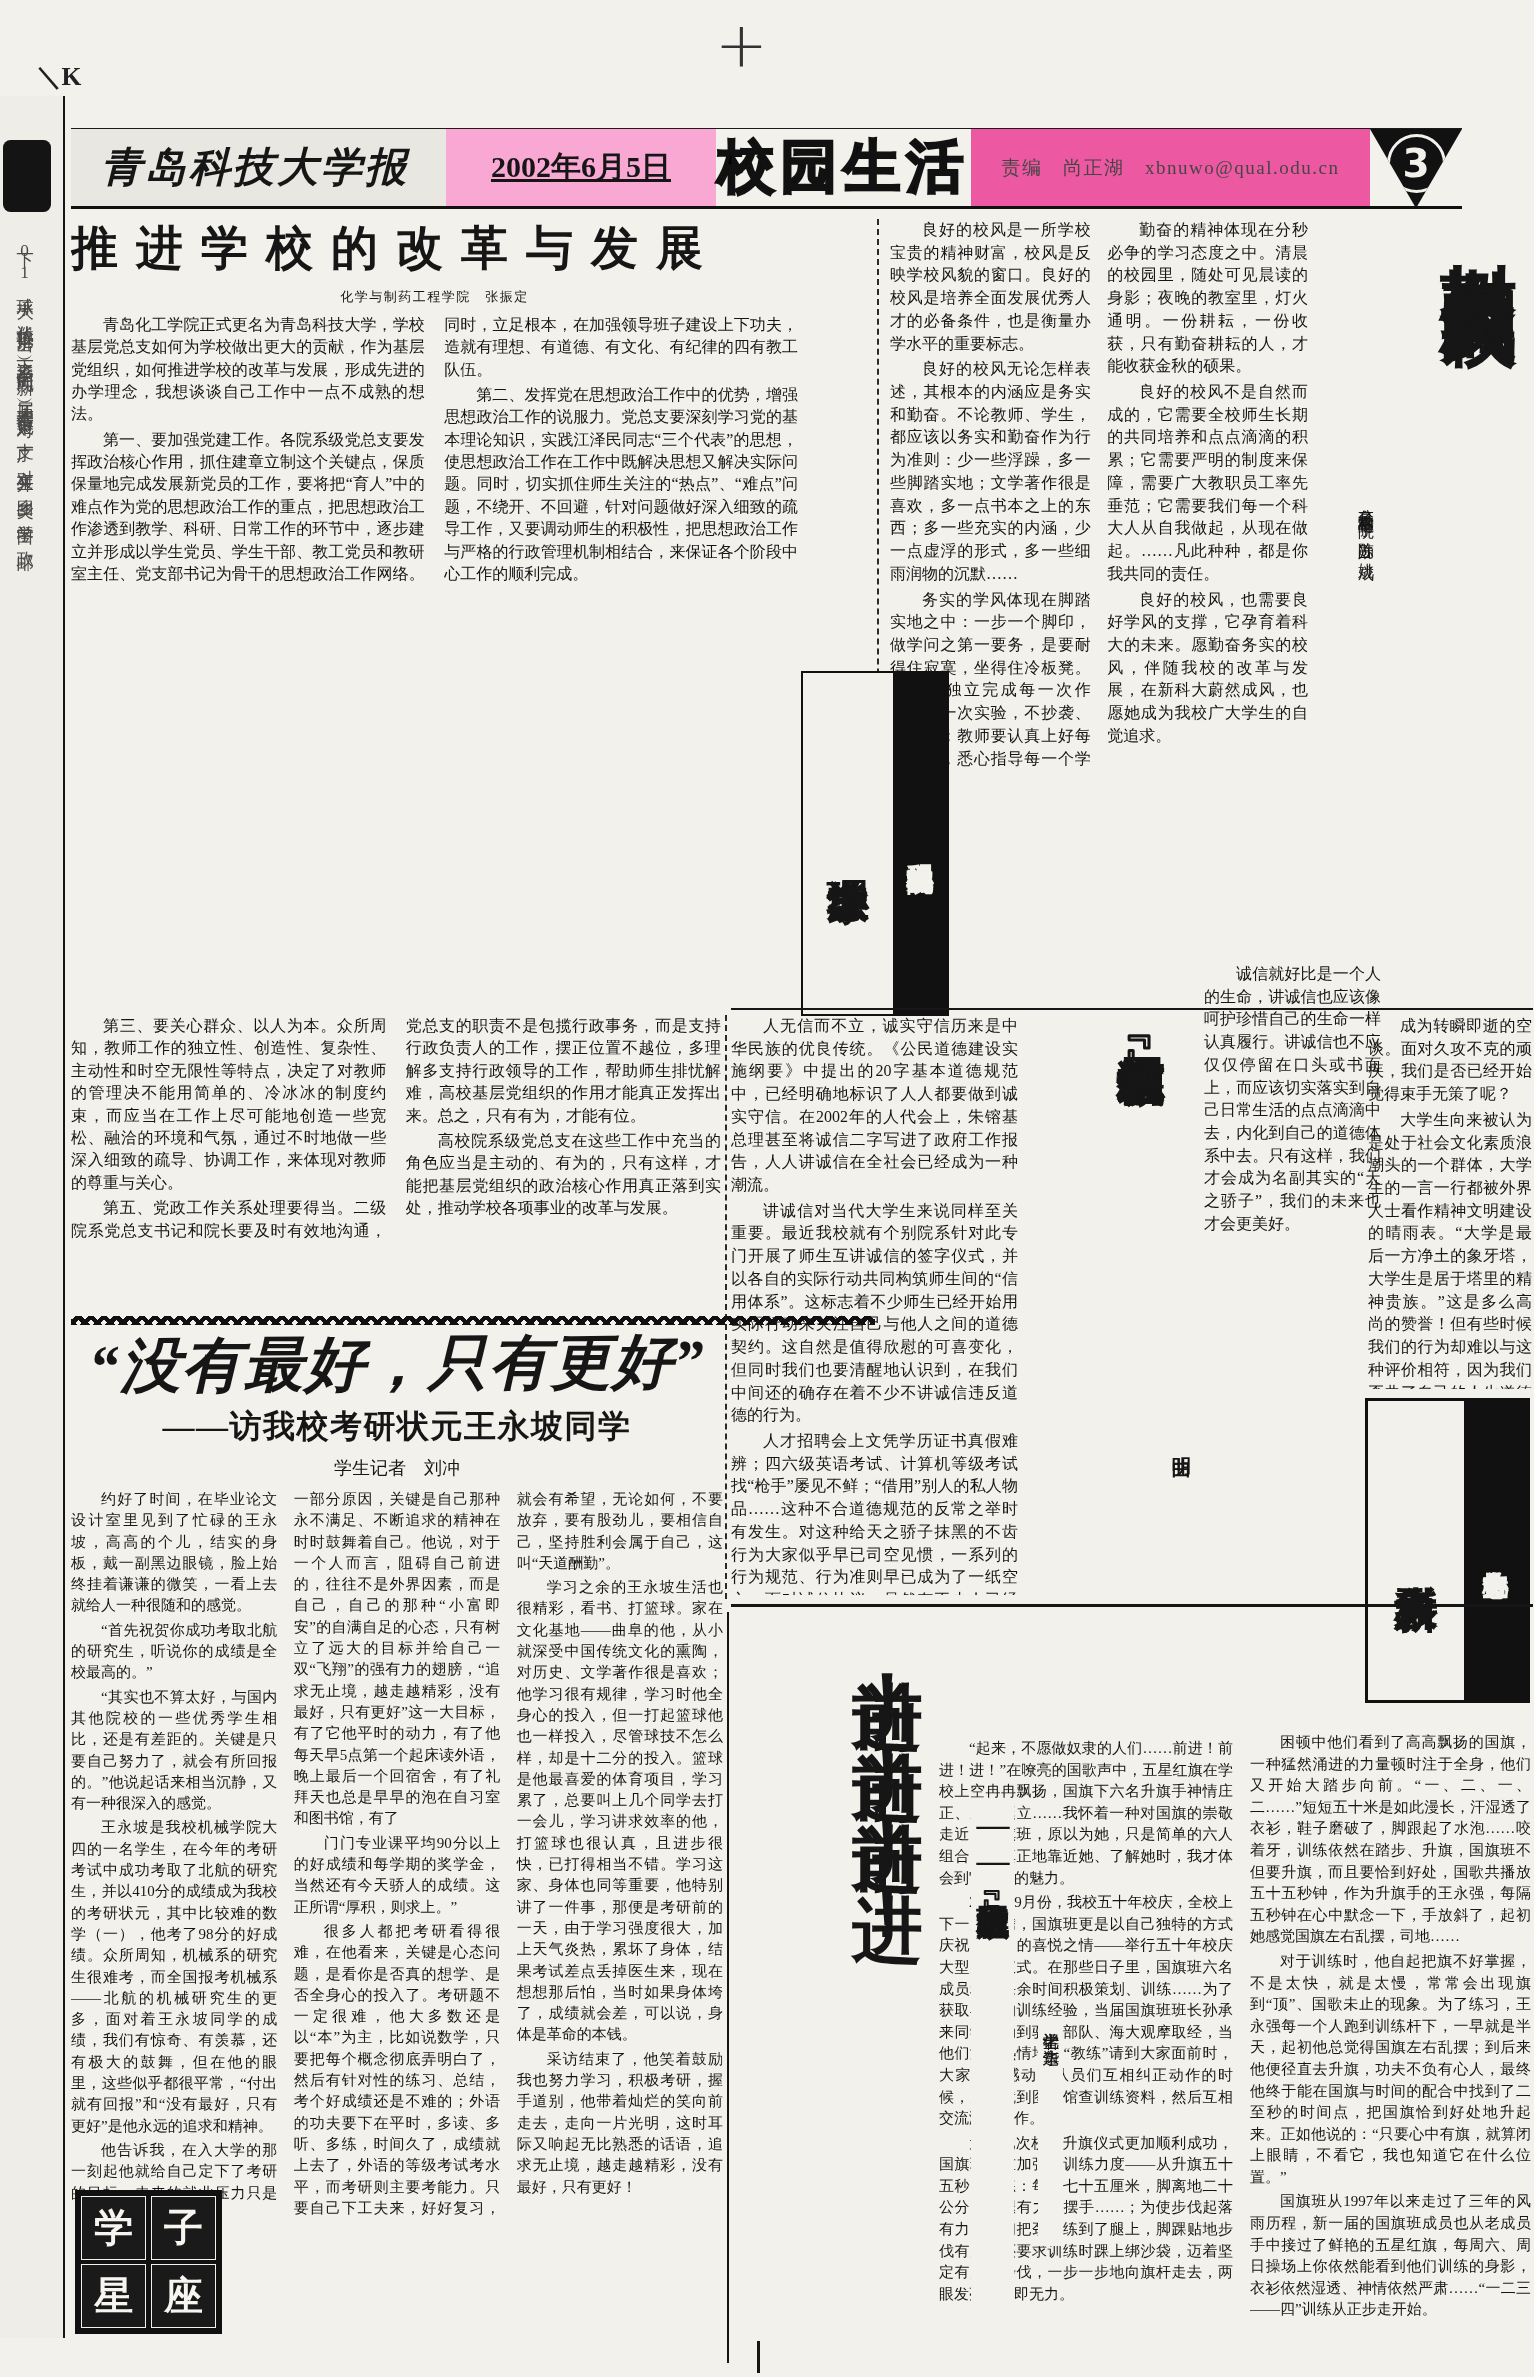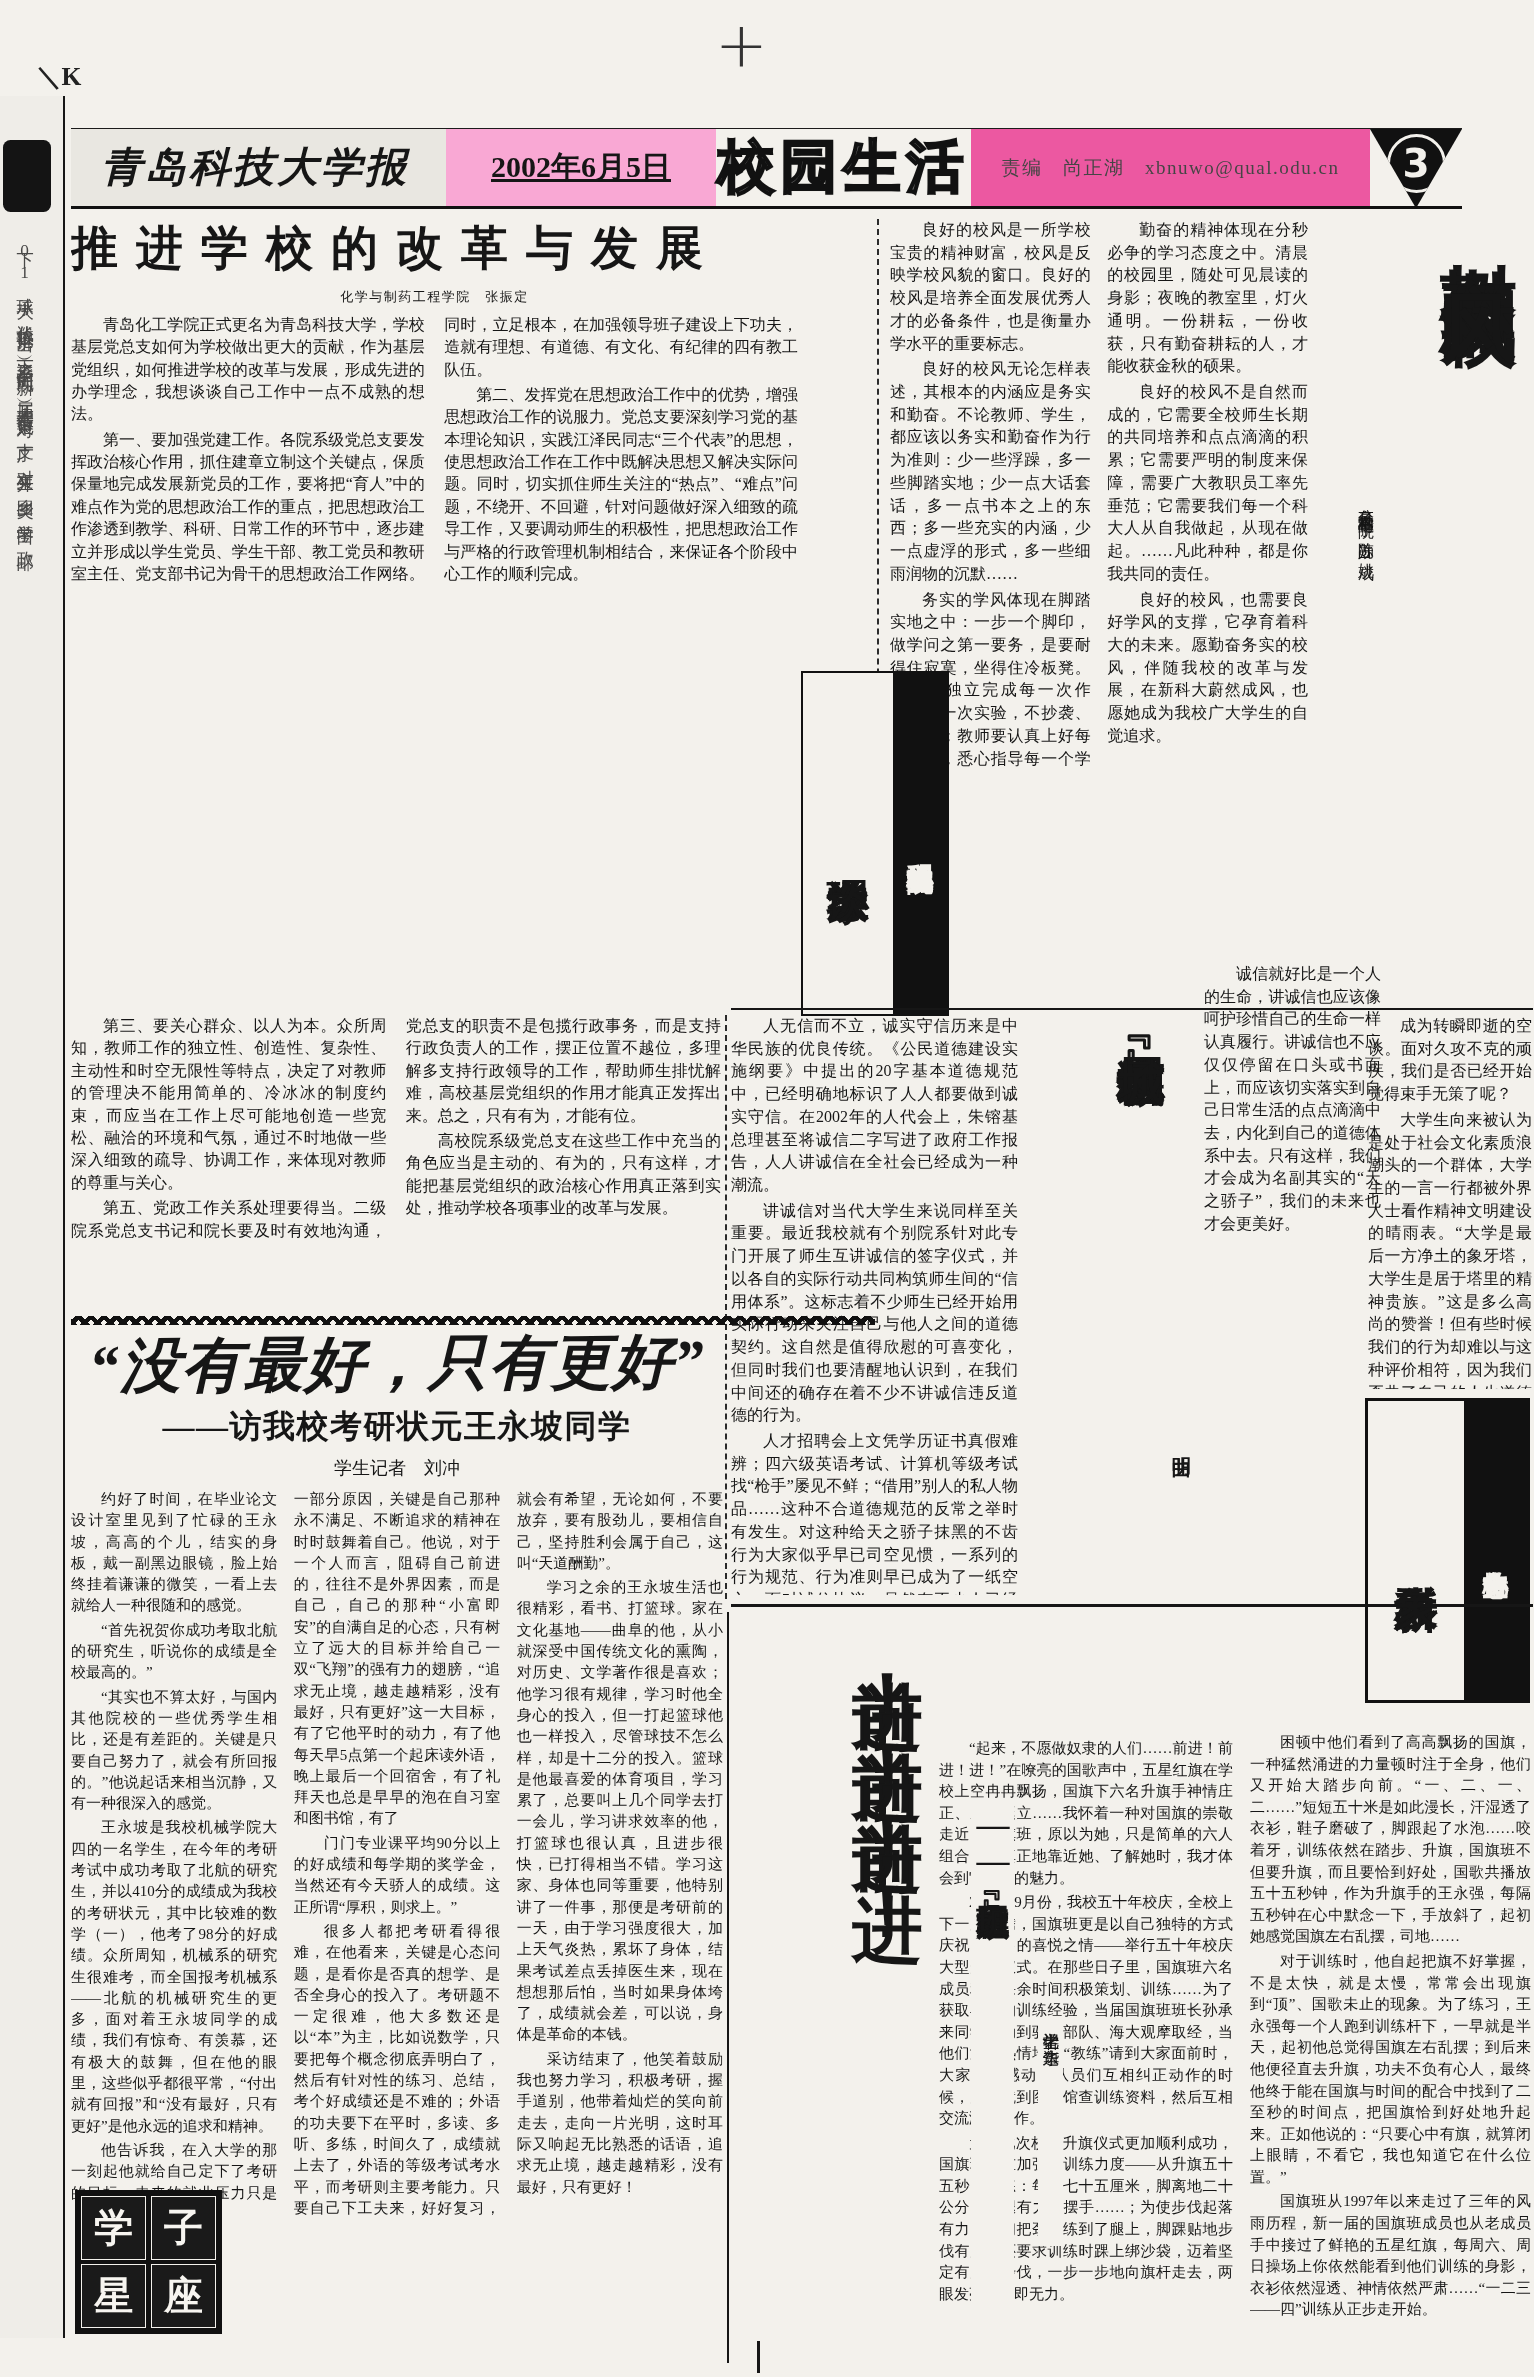--- a/index.html
+++ b/index.html
@@ -16,21 +16,21 @@
   .crop-cross{position:absolute;left:715px;top:7.5px;font-size:63px;font-weight:100;color:#333;font-family:"DejaVu Sans",sans-serif;}
   .bottom-tick{position:absolute;left:757px;top:2341px;width:3px;height:32px;background:#161616;}
   
   .edge-strip{position:absolute;left:0;top:96px;width:63px;height:2242px;border-right:2.3px solid #161616;background:#efede8;overflow:hidden;}
   .ink-blob{position:absolute;left:3px;top:44px;width:48px;height:72px;background:#141414;border-radius:7.5px;}
   .edge-text{position:absolute;left:13.5px;top:143px;height:2028px;font-size:17.3px;line-height:1.25;letter-spacing:2.3px;color:#2c2c2c;opacity:.85;}
   
   .masthead{position:absolute;left:71px;top:128px;width:1391px;height:77px;display:flex;align-items:stretch;border-top:1.5px solid #1b1b1b;border-bottom:3px solid #111;}
   .paper-name{flex:0 0 345px;background:#e9e7e1;font-size:41px;font-weight:700;font-style:italic;display:flex;align-items:center;padding-left:30px;transform-origin:left;letter-spacing:3px;}
   .date-box{flex:0 0 270px;background:#f9a8d4;display:flex;align-items:center;justify-content:center;font-size:30px;font-weight:700;text-decoration:underline;}
-  .section-art{flex:0 0 255px;display:flex;align-items:center;justify-content:center;font-size:57px;font-weight:900;color:#737373;-webkit-text-stroke:2.3px #111;text-shadow:0 0 1.5px #111;letter-spacing:6px;font-family:"Liberation Sans","DejaVu Sans",sans-serif;}
+  .section-art{flex:0 0 255px;display:flex;align-items:center;justify-content:center;font-size:57px;font-weight:900;color:#000000;-webkit-text-stroke:2.3px #111;text-shadow:0 0 1.5px #111;letter-spacing:6px;font-family:"Liberation Sans","DejaVu Sans",sans-serif;}
   .editor-box{flex:1 1 auto;background:#ec4899;display:flex;align-items:center;justify-content:center;font-size:19px;color:#333;letter-spacing:1.5px;opacity:.9;}
   .page-triangle{flex:0 0 92px;height:90px;background:#111;clip-path:polygon(0 0,100% 0,50% 88%);display:flex;align-items:flex-start;justify-content:center;}
   .pagenum{margin-top:4.5px;width:53px;height:53px;border:3px solid #f3f1ec;border-radius:50%;color:#f3f1ec;font-size:39px;font-weight:700;display:flex;align-items:center;justify-content:center;font-family:"DejaVu Sans",sans-serif;}
   
   .main-article{position:absolute;left:71px;top:219px;width:727px;height:788px;overflow:hidden;}
   .main-h1{font-size:47px;font-weight:900;letter-spacing:2.3px;line-height:1.2;white-space:nowrap;}
   .main-h2{font-size:47px;font-weight:900;letter-spacing:18px;line-height:1.25;white-space:nowrap;}
   .main-byline{text-align:center;font-size:13px;margin:10.5px 0 7.5px 0;letter-spacing:1.5px;}
   .main-body{column-count:2;column-gap:19.5px;font-size:16px;line-height:1.40;height:601px;overflow:hidden;}
   .main-cont{position:absolute;left:71px;top:1015px;width:650px;height:297px;column-count:2;column-gap:19.5px;font-size:16px;line-height:1.40;overflow:hidden;}
@@ -112,21 +112,21 @@
       <p class="para">高校院系级党总支在这些工作中充当的角色应当是主动的、有为的，只有这样，才能把基层党组织的政治核心作用真正落到实处，推动学校各项事业的改革与发展。</p>
     </div>
 
   <div class="rule-v-dashed" style="left:877px;top:219px;height:785px;"></div>
   <div class="rule-v-dashed" style="left:725px;top:1015px;height:584px;"></div>
   <div class="rule-v-solid" style="left:727px;top:1612px;height:751px;"></div>
 
   <div class="xiaofeng-body justify">
 
   <p class="para">良好的校风是一所学校宝贵的精神财富，校风是反映学校风貌的窗口。良好的校风是培养全面发展优秀人才的必备条件，也是衡量办学水平的重要标志。</p>
-      <p class="para">良好的校风无论怎样表述，其根本的内涵应是务实和勤奋。不论教师、学生，都应该以务实和勤奋作为行为准则：少一些浮躁，多一些脚踏实地；少一点大话套话，多一点书本之上的东西；多一些充实的内涵，少一点虚浮的形式，多一些细雨润物的沉默……</p>
+      <p class="para">良好的校风无论怎样表述，其根本的内涵应是务实和勤奋。不论教师、学生，都应该以务实和勤奋作为行为准则：少一些浮躁，多一些脚踏实地；文学著作很是喜欢，多一点书本之上的东西；多一些充实的内涵，少一点虚浮的形式，多一些细雨润物的沉默……</p>
       <p class="para">务实的学风体现在脚踏实地之中：一步一个脚印，做学问之第一要务，是要耐得住寂寞，坐得住冷板凳。学生要独立完成每一次作业、每一次实验，不抄袭、不作弊；教师要认真上好每一堂课，悉心指导每一个学生。</p>
       <p class="para">勤奋的精神体现在分秒必争的学习态度之中。清晨的校园里，随处可见晨读的身影；夜晚的教室里，灯火通明。一份耕耘，一份收获，只有勤奋耕耘的人，才能收获金秋的硕果。</p>
       <p class="para">良好的校风不是自然而成的，它需要全校师生长期的共同培养和点点滴滴的积累；它需要严明的制度来保障，需要广大教职员工率先垂范；它需要我们每一个科大人从自我做起，从现在做起。……凡此种种，都是你我共同的责任。</p>
       <p class="para">良好的校风，也需要良好学风的支撑，它孕育着科大的未来。愿勤奋务实的校风，伴随我校的改革与发展，在新科大蔚然成风，也愿她成为我校广大学生的自觉追求。</p>
     </div>
   <div class="xiaofeng-headline v">树勤奋务实的校风</div>
   <div class="xiaofeng-byline v">高分子科学与工程学院　陈占勋　姚成</div>
 
   <div class="inset-box">
     <div class="inset-title v">办学理念大家谈</div>

